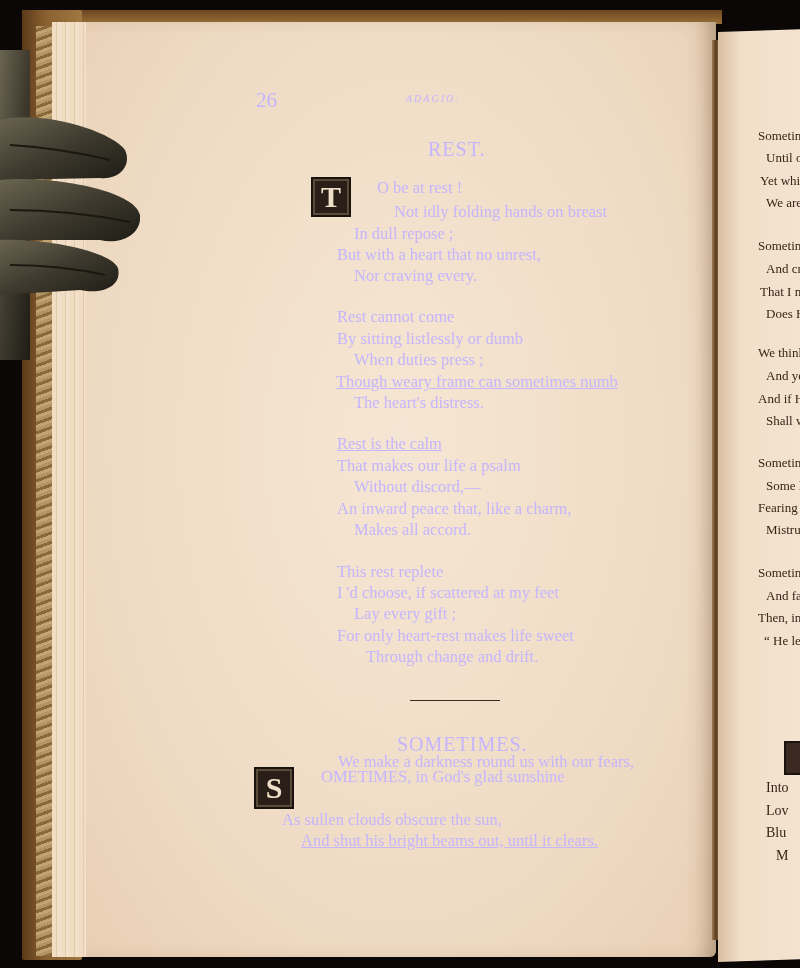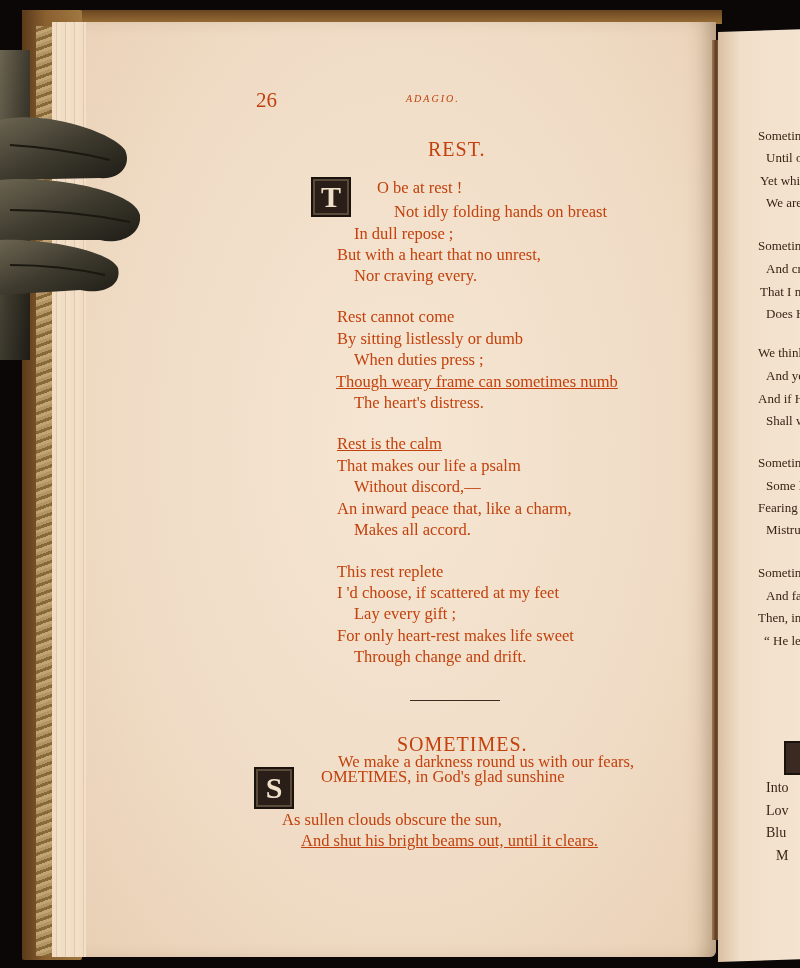--- a/index.html
+++ b/index.html
@@ -39,21 +39,21 @@
   }
   .right-page {
     position: absolute; left: 718px; top: 32px; width: 90px; height: 930px;
     background: linear-gradient(90deg, #d9bfa0 0%, #f1dfc9 25%, #f4e4d0 100%);
     transform: skewY(-2deg); transform-origin: top left;
   }
   .bronze-hand {
     position: absolute; left: 0; top: 50px; width: 140px; height: 310px;
   }
   .text {
-    color: #c2410c;
+    color: #c4b5fd;
     position: absolute;
     white-space: nowrap;
   }
   .page-num { left: 256px; top: 88px; font-size: 21px; }
   .running-head { left: 406px; top: 93px; font-size: 10px; font-style: italic; letter-spacing: 2px; }
   .poem-title { font-size: 20px; letter-spacing: 1px; text-align: right; }
   .title-rest { left: 428px; top: 138px; }
   .title-sometimes { left: 397px; top: 733px; }
   .line { font-size: 16.5px; line-height: 20px; padding-left: 28px; }
   .dropcap {
@@ -127,21 +127,21 @@
     <div class="text line" style="left: 326px; top: 393px;">The heart's distress.</div>
     <div class="text line" style="left: 309px; top: 434px; text-decoration: underline;">Rest is the calm</div>
     <div class="text line" style="left: 309px; top: 456px;">That makes our life a psalm</div>
     <div class="text line" style="left: 326px; top: 477px;">Without discord,—</div>
     <div class="text line" style="left: 309px; top: 499px;">An inward peace that, like a charm,</div>
     <div class="text line" style="left: 326px; top: 520px;">Makes all accord.</div>
     <div class="text line" style="left: 309px; top: 562px;">This rest replete</div>
     <div class="text line" style="left: 309px; top: 583px;">I 'd choose, if scattered at my feet</div>
     <div class="text line" style="left: 326px; top: 604px;">Lay every gift ;</div>
     <div class="text line" style="left: 309px; top: 626px;">For only heart-rest makes life sweet</div>
-    <div class="text line" style="left: 326px; top: 647px;">Through change and drift.</div>
+    <div class="text line" style="left: 338px; top: 647px;">Through change and drift.</div>
   </div>
 
 <div class="divider"></div>
 
 <div class="text poem-title title-sometimes">SOMETIMES.</div>
 
 <div class="dropcap dropcap-s">S</div>
 
 <div id="sometimes-lines">
     <div class="text line" style="left: 293px; top: 767px;">OMETIMES, in God's glad sunshine</div>

